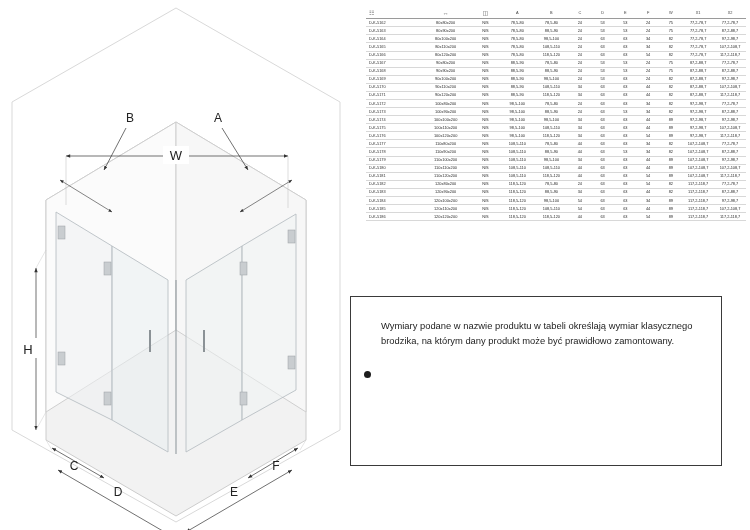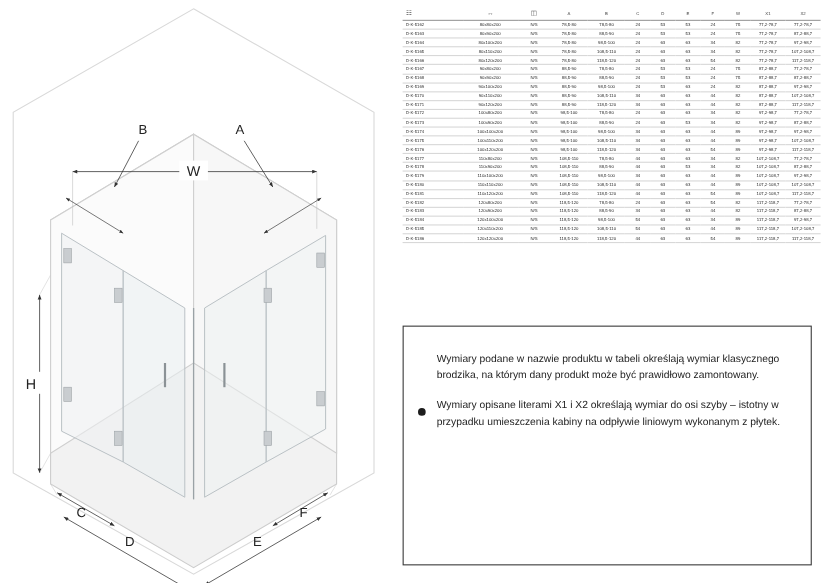--- a/index.html
+++ b/index.html
@@ -72,24 +72,24 @@
   col.c-code { width: 48px; }
   col.c-size { width: 44px; }
   col.c-glass { width: 26px; }
   col.c-ab { width: 30px; }
   col.c-small { width: 20px; }
   col.c-x { width: 28px; }
 
   
   .notes {
     position: absolute;
-    left: 366px;
+    left: 350px;
     top: 296px;
     width: 372px;
-    height: 218px;
+    height: 170px;
     border: 1px solid #3a3a3a;
     box-sizing: border-box;
     background: #fff;
   }
   .notes-inner {
     padding: 22px 18px 10px 30px;
     font-size: 9.4px;
     line-height: 1.55;
     color: #1d1d1d;
   }
@@ -569,17 +569,16 @@
             <td>117,2-118,7</td>
           </tr>
         </tbody>
     </table>
   </div>
 
   <div class="notes">
     <div class="bullet-dot"></div>
     <div class="notes-inner">
       <p>Wymiary podane w nazwie produktu w tabeli określają wymiar klasycznego brodzika, na którym dany produkt może być prawidłowo zamontowany.</p>
-      <p>Wymiary opisane literami X1 i X2 określają wymiar do osi szyby – istotny w przypadku umieszczenia kabiny na odpływie liniowym wykonanym z płytek.</p>
     </div>
   </div>
 
 </div>
 
 </body></html>

